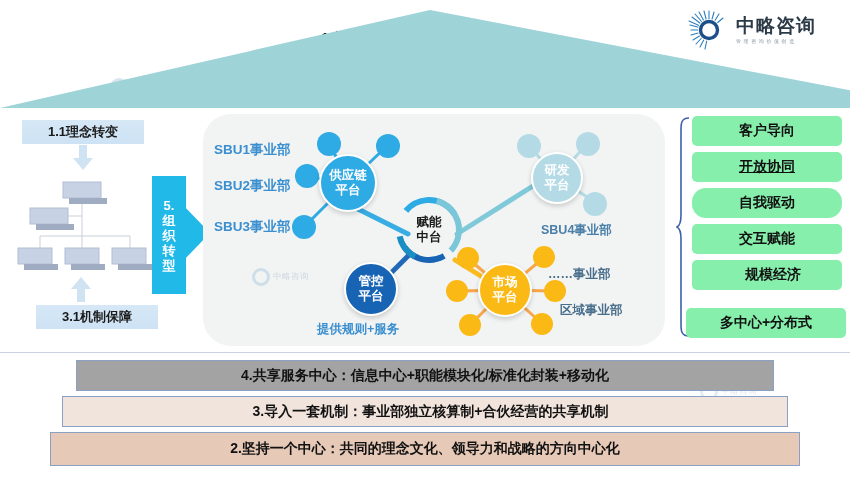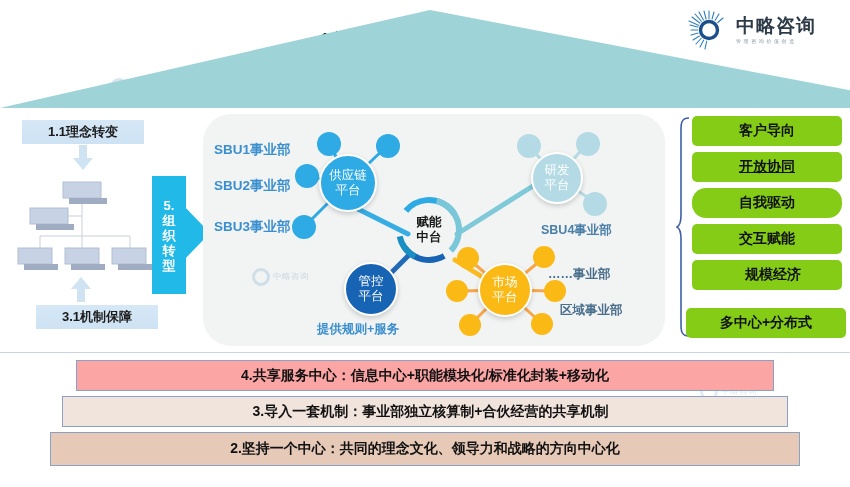--- a/index.html
+++ b/index.html
@@ -87,21 +87,21 @@
   .node-caption {
     position: absolute; font-size: 12.5px; font-weight: bold; color: #3a8fd0; white-space: nowrap;
   }
   .biz-label {
     position: absolute; font-size: 12.5px; font-weight: bold; color: #4a6f8d; white-space: nowrap;
   }
 
   .hub {
     position: absolute; border-radius: 50%;
     display: flex; flex-direction: column; align-items: center; justify-content: center;
-    color: #ffffff; font-weight: normal; font-size: 12.5px; line-height: 15px;
+    color: #ffffff; font-weight: bold; font-size: 12.5px; line-height: 15px;
     border: 2.5px solid #ffffff;
     box-shadow: 0 2px 5px rgba(0,0,0,0.18);
     text-align: center;
   }
   #hub-supply { left: 319px; top: 154px; width: 58px; height: 58px; background: #2eaae4; }
   #hub-rd     { left: 531px; top: 152px; width: 52px; height: 52px; background: #b4dbe5; }
   #hub-control{ left: 344px; top: 262px; width: 54px; height: 54px; background: #1763b4; }
   #hub-market { left: 478px; top: 263px; width: 54px; height: 54px; background: #fbb916; }
 
   .core-ring {
@@ -110,32 +110,32 @@
   .core-text {
     position: absolute; left: 393px; top: 194px; width: 72px; height: 72px;
     display: flex; flex-direction: column; align-items: center; justify-content: center;
     font-size: 12.5px; font-weight: bold; color: #1b1b1b; line-height: 15px;
   }
 
   
   .bracket { position: absolute; left: 676px; top: 116px; width: 14px; height: 222px; }
   .pill {
     position: absolute; left: 692px; width: 150px; height: 30px;
-    background: #84cc16; border-radius: 5px;
+    background: #86efac; border-radius: 5px;
     display: flex; align-items: center; justify-content: center;
     font-size: 14px; font-weight: bold; color: #111111;
   }
 
   
   .bar {
     position: absolute; border: 1.2px solid #8aa0c4;
     display: flex; align-items: center; justify-content: center;
     font-size: 14px; font-weight: bold; color: #111111; white-space: nowrap;
   }
-  #bar4 { left: 76px;  top: 360px; width: 698px; height: 31px; background: #fca5a5; }
+  #bar4 { left: 76px;  top: 360px; width: 698px; height: 31px; background: #a3a3a3; }
   #bar3 { left: 62px;  top: 396px; width: 726px; height: 31px; background: #f1e4dd; padding-left: 11px; }
   #bar2 { left: 50px;  top: 432px; width: 750px; height: 34px; background: #e7c9b8; }
 
   .hairline { position: absolute; left: 0; top: 352px; width: 850px; height: 1px; background: #c9d3e2; }
 </style>
 </head>
 <body>
 
 <div class="stage">
 

